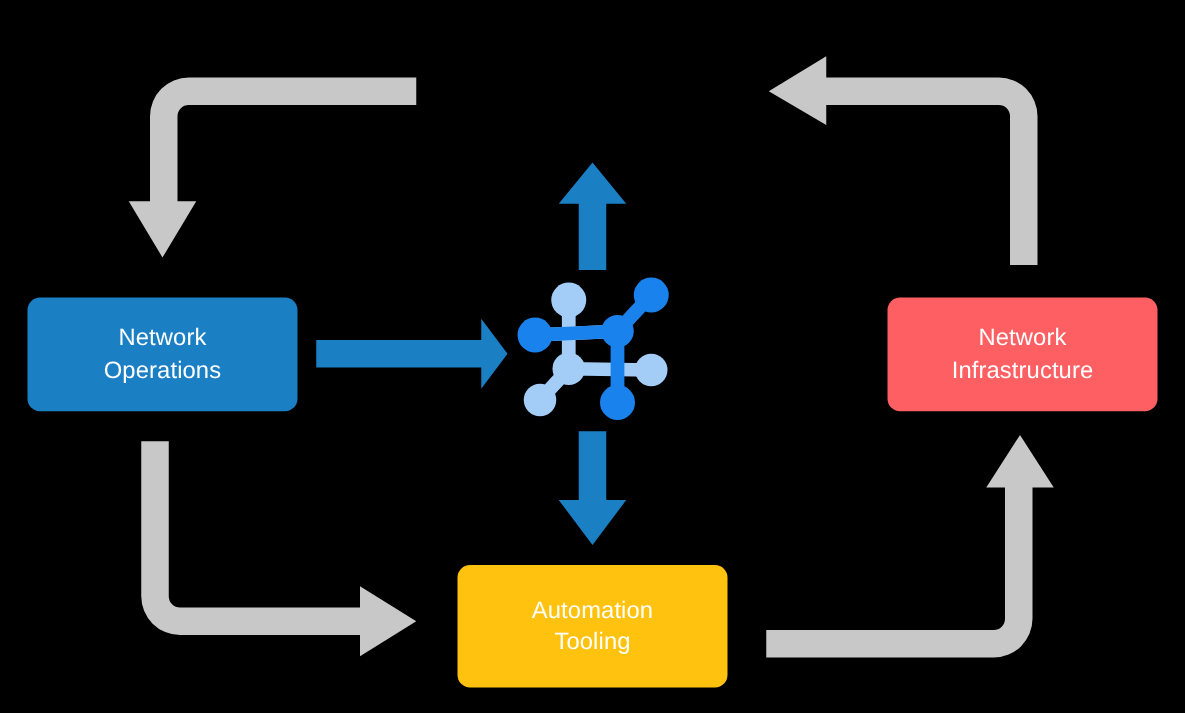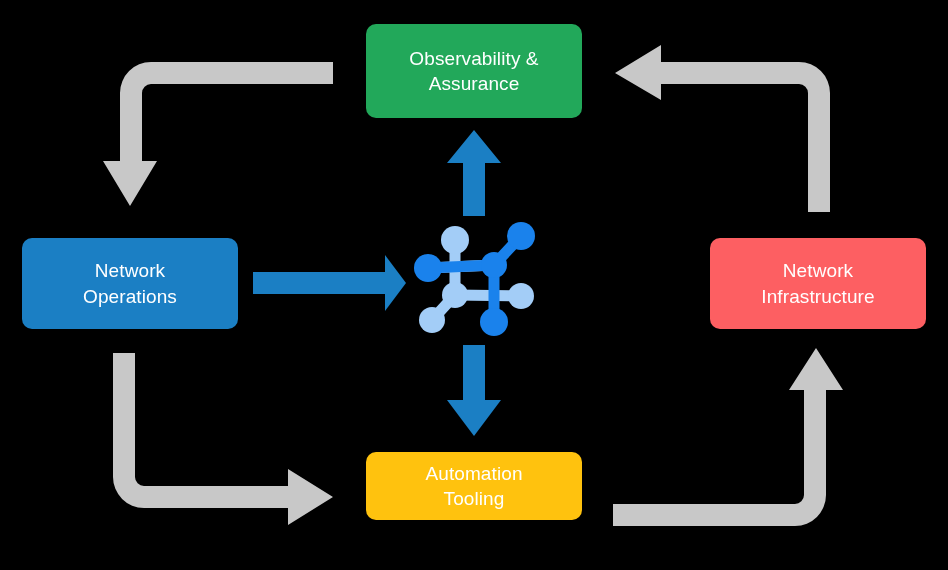--- a/index.html
+++ b/index.html
@@ -46,21 +46,21 @@
   #box-observability {
     left: 366px;  top: 24px;  width: 216px; height: 94px;
   }
   #box-network-operations {
     left: 22px;   top: 238px; width: 216px; height: 91px;
   }
   #box-network-infrastructure {
     left: 710px;  top: 238px; width: 216px; height: 91px;
   }
   #box-automation-tooling {
-    left: 366px;  top: 452px; width: 216px; height: 68px;
+    left: 366px;  top: 452px; width: 216px; height: 98px;
   }
   #center-icon {
     position: absolute;
     left: 415px;
     top: 215px;
     width: 125px;
     height: 125px;
   }
   svg { display: block; overflow: visible; }
 </style>
@@ -173,22 +173,20 @@
       <circle cx="106" cy="81" r="13"></circle>
     </g>
     <g fill="#1a82ec">
       <circle cx="13" cy="53" r="14"></circle>
       <circle cx="79" cy="50" r="13"></circle>
       <circle cx="106" cy="21" r="14"></circle>
       <circle cx="79" cy="107" r="14"></circle>
     </g>
   </svg>
 
-  <div id="box-observability" class="node-box" style="background:#22a85a;">Observability &amp;
-Assurance</div>
 
   <div id="box-network-operations" class="node-box" style="background:#1b7fc4;">Network
 Operations</div>
 
   <div id="box-network-infrastructure" class="node-box" style="background:#fd5f62;">Network
 Infrastructure</div>
 
   <div id="box-automation-tooling" class="node-box" style="background:#ffc20e;">Automation
 Tooling</div>
 

